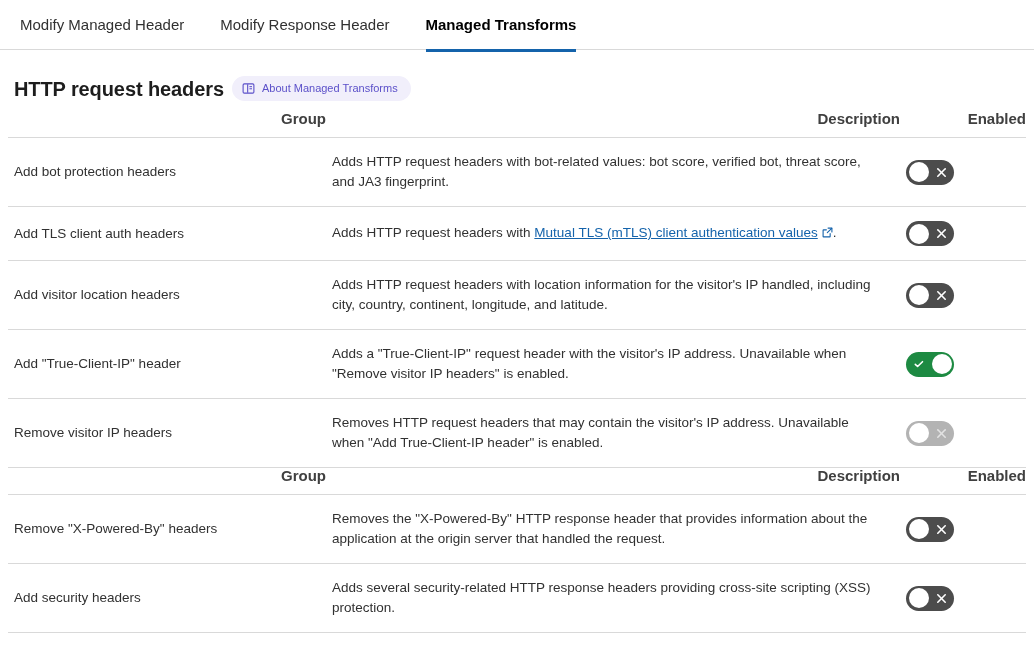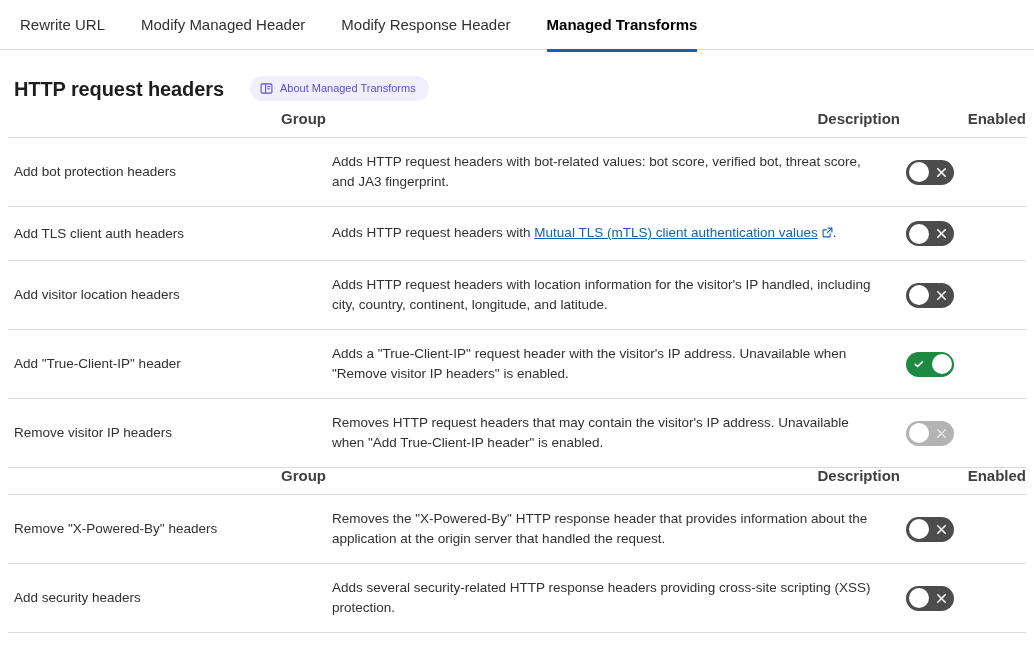--- a/index.html
+++ b/index.html
@@ -47,21 +47,21 @@
   
   .page {
     padding: 0 8px;
   }
 
   .section { margin-top: 0; }
 
   .section-head {
     display: flex;
     align-items: center;
-    gap: 26px;
+    gap: 8px;
     padding: 26px 6px 10px 6px;
   }
   .section-title {
     font-size: 20px;
     line-height: 24px;
     font-weight: bold;
     color: #1d1d1d;
     margin: 0;
     letter-spacing: -0.1px;
   }
@@ -157,21 +157,20 @@
   .toggle.on { background: #1d8a42; }
   .toggle.on .knob { left: auto; right: 2.5px; }
   .toggle.on .mark { right: auto; left: 0; }
   .toggle.disabled { background: #b3b3b3; cursor: default; }
   .toggle.disabled .mark svg line { stroke: #e2e2e2; }
 </style>
 </head>
 <body>
 
 <nav class="tabs">
-  <div class="tab">Rewrite URL</div>
   <div class="tab">Modify Managed Header</div>
   <div class="tab">Modify Response Header</div>
   <div class="tab active">Managed Transforms</div>
 </nav>
 
 <div class="page">
 
   <section class="section">
     <div class="section-head">
       <h2 class="section-title">HTTP request headers</h2>

